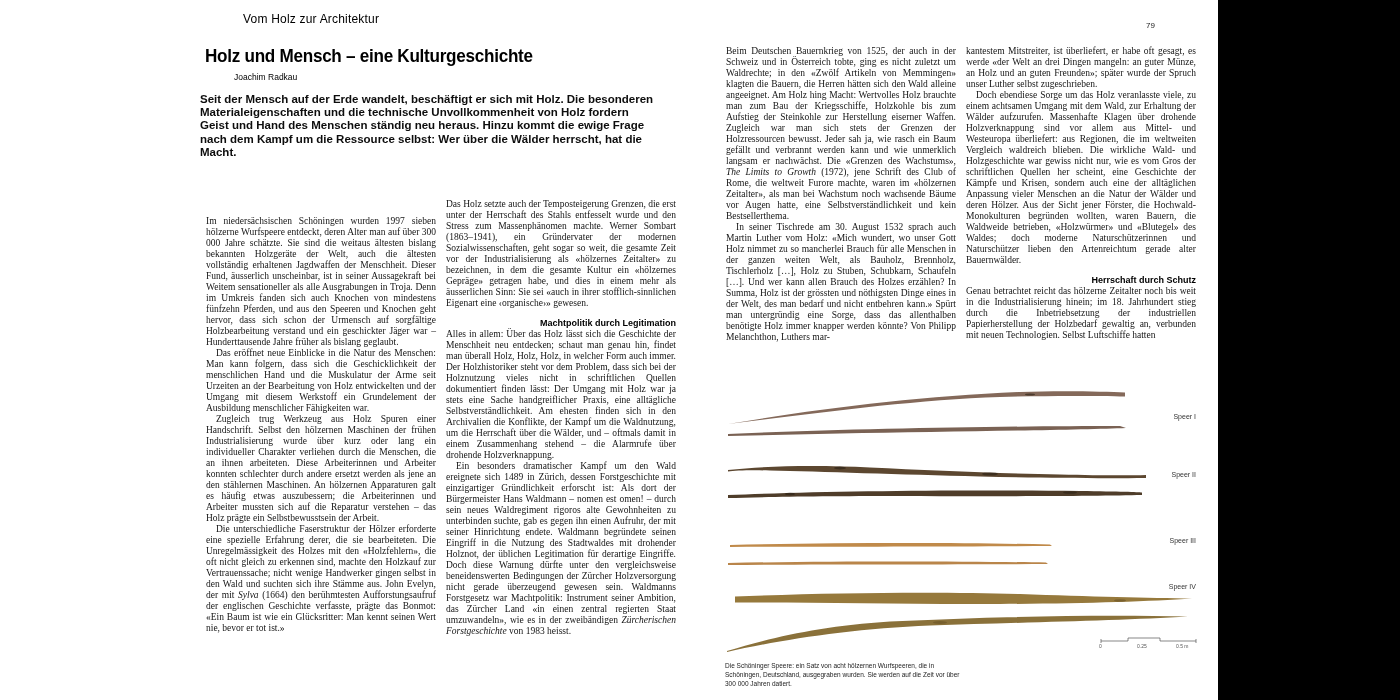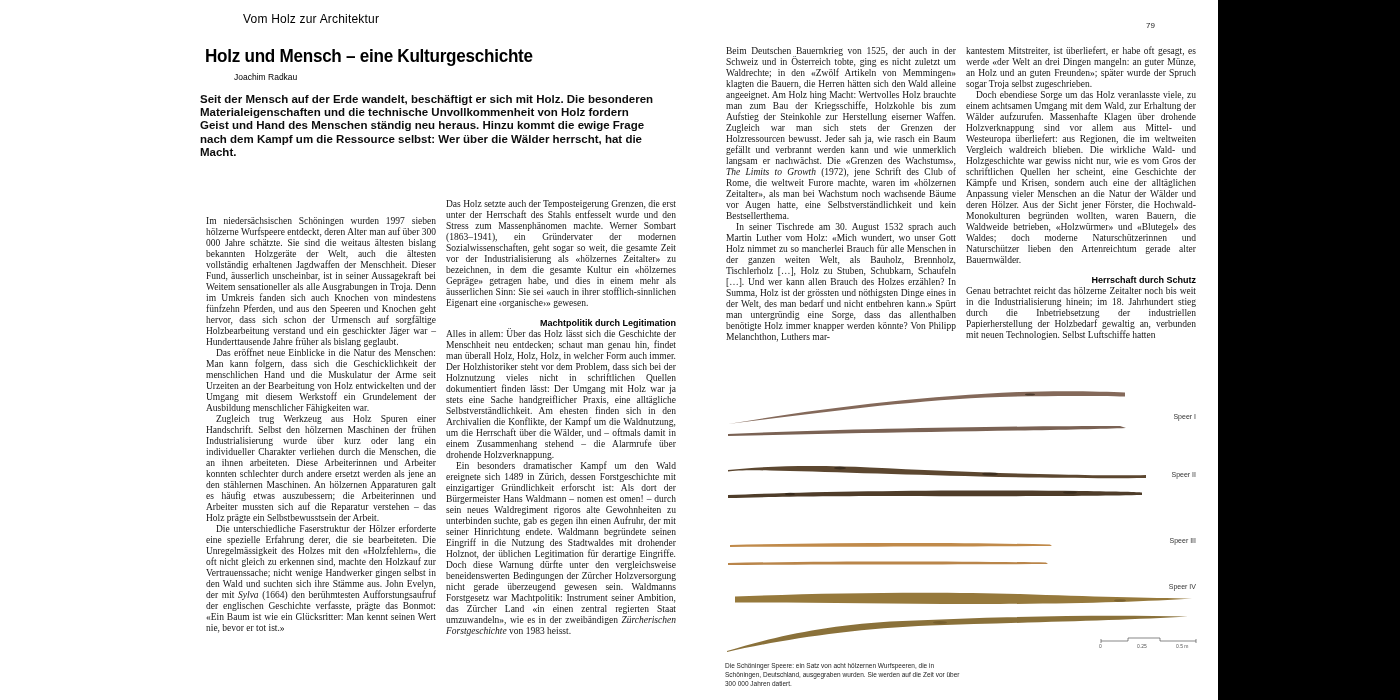--- a/index.html
+++ b/index.html
@@ -54,21 +54,21 @@
       <p class="p"><span>Das Holz setzte auch der Temposteigerung Grenzen, die erst unter der Herrschaft des Stahls entfesselt wurde und den Stress zum Massenphänomen machte. Werner Sombart (1863–1941), ein Gründervater der modernen Sozialwissenschaften, geht sogar so weit, die gesamte Zeit vor der Industrialisierung als «hölzernes Zeitalter» zu bezeichnen, in dem die gesamte Kultur ein «hölzernes Gepräge» getragen habe, und dies in einem mehr als äusserlichen Sinn: Sie sei «auch in ihrer stofflich-sinnlichen Eigenart eine ‹organische›» gewesen.</span></p>
       <p class="subhead"><span>Machtpolitik durch Legitimation</span></p>
       <p class="p"><span>Alles in allem: Über das Holz lässt sich die Geschichte der Menschheit neu entdecken; schaut man genau hin, findet man überall Holz, Holz, Holz, in welcher Form auch immer. Der Holzhistoriker steht vor dem Problem, dass sich bei der Holznutzung vieles nicht in schriftlichen Quellen dokumentiert finden lässt: Der Umgang mit Holz war ja stets eine Sache handgreiflicher Praxis, eine alltägliche Selbstverständlichkeit. Am ehesten finden sich in den Archivalien die Konflikte, der Kampf um die Waldnutzung, um die Herrschaft über die Wälder, und – oftmals damit in einem Zusammenhang stehend – die Alarmrufe über drohende Holzverknappung.</span></p>
       <p class="pi"><span>Ein besonders dramatischer Kampf um den Wald ereignete sich 1489 in Zürich, dessen Forstgeschichte mit einzigartiger Gründlichkeit erforscht ist: Als dort der Bürgermeister Hans Waldmann – nomen est omen! – durch sein neues Waldregiment rigoros alte Gewohnheiten zu unterbinden suchte, gab es gegen ihn einen Aufruhr, der mit seiner Hinrichtung endete. Waldmann begründete seinen Eingriff in die Nutzung des Stadtwaldes mit drohender Holznot, der üblichen Legitimation für derartige Eingriffe. Doch diese Warnung dürfte unter den vergleichsweise beneidenswerten Bedingungen der Zürcher Holzversorgung nicht gerade überzeugend gewesen sein. Waldmanns Forstgesetz war Machtpolitik: Instrument seiner Ambition, das Zürcher Land «in einen zentral regierten Staat umzuwandeln», wie es in der zweibändigen </span><i>Zürcherischen Forstgeschichte</i><span> von 1983 heisst.</span></p>
     </div>
   <div class="col" id="col3">
       <p class="p"><span>Beim Deutschen Bauernkrieg von 1525, der auch in der Schweiz und in Österreich tobte, ging es nicht zuletzt um Waldrechte; in den «Zwölf Artikeln von Memmingen» klagten die Bauern, die Herren hätten sich den Wald alleine angeeignet. Am Holz hing Macht: Wertvolles Holz brauchte man zum Bau der Kriegsschiffe, Holzkohle bis zum Aufstieg der Steinkohle zur Herstellung eiserner Waffen. Zugleich war man sich stets der Grenzen der Holzressourcen bewusst. Jeder sah ja, wie rasch ein Baum gefällt und verbrannt werden kann und wie unmerklich langsam er nachwächst. Die «Grenzen des Wachstums», </span><i>The Limits to Growth</i><span> (1972), jene Schrift des Club of Rome, die weltweit Furore machte, waren im «hölzernen Zeitalter», als man bei Wachstum noch wachsende Bäume vor Augen hatte, eine Selbstverständlichkeit und kein Bestsellerthema.</span></p>
       <p class="pi"><span>In seiner Tischrede am 30. August 1532 sprach auch Martin Luther vom Holz: «Mich wundert, wo unser Gott Holz nimmet zu so mancherlei Brauch für alle Menschen in der ganzen weiten Welt, als Bauholz, Brennholz, Tischlerholz […], Holz zu Stuben, Schubkarn, Schaufeln […]. Und wer kann allen Brauch des Holzes erzählen? In Summa, Holz ist der grössten und nöthigsten Dinge eines in der Welt, des man bedarf und nicht entbehren kann.» Spürt man untergründig eine Sorge, dass das allenthalben benötigte Holz immer knapper werden könnte? Von Philipp Melanchthon, Luthers mar-</span></p>
     </div>
   <div class="col" id="col4">
-      <p class="p"><span>kantestem Mitstreiter, ist überliefert, er habe oft gesagt, es werde «der Welt an drei Dingen mangeln: an guter Münze, an Holz und an guten Freunden»; später wurde der Spruch sogar Troja selbst zugeschrieben.</span></p>
+      <p class="p"><span>kantestem Mitstreiter, ist überliefert, er habe oft gesagt, es werde «der Welt an drei Dingen mangeln: an guter Münze, an Holz und an guten Freunden»; später wurde der Spruch unser Luther selbst zugeschrieben.</span></p>
       <p class="pi"><span>Doch ebendiese Sorge um das Holz veranlasste viele, zu einem achtsamen Umgang mit dem Wald, zur Erhaltung der Wälder aufzurufen. Massenhafte Klagen über drohende Holzverknappung sind vor allem aus Mittel- und Westeuropa überliefert: aus Regionen, die im weltweiten Vergleich waldreich blieben. Die wirkliche Wald- und Holzgeschichte war gewiss nicht nur, wie es vom Gros der schriftlichen Quellen her scheint, eine Geschichte der Kämpfe und Krisen, sondern auch eine der alltäglichen Anpassung vieler Menschen an die Natur der Wälder und deren Hölzer. Aus der Sicht jener Förster, die Hochwald-Monokulturen begründen wollten, waren Bauern, die Waldweide betrieben, «Holzwürmer» und «Blutegel» des Waldes; doch moderne Naturschützerinnen und Naturschützer lieben den Artenreichtum gerade alter Bauernwälder.</span></p>
       <p class="subhead"><span>Herrschaft durch Schutz</span></p>
       <p class="p"><span>Genau betrachtet reicht das hölzerne Zeitalter noch bis weit in die Industrialisierung hinein; im 18. Jahrhundert stieg durch die Inbetriebsetzung der industriellen Papierherstellung der Holzbedarf gewaltig an, verbunden mit neuen Technologien. Selbst Luftschiffe hatten</span></p>
     </div>
 
   <svg class="figure-svg" viewBox="0 0 518 300">
     <path d="M28,54 C110,40 220,26 320,22 C360,20.5 405,21.5 425,22.5 L425,26.5 C400,26 350,25.5 300,27 C210,30 110,44 28,54 Z" fill="#84695a"></path>
     <path d="M28,64 C140,59 300,56 420,56 L426,58 C380,60 250,61.5 140,63.5 L28,66 Z" fill="#7a6254"></path>
     <path d="M28,100 C70,95.5 120,95 170,97.5 C230,100.5 300,103.5 360,104.5 C400,105.5 430,105.5 446,105 L446,108 C400,108.5 340,108 280,106.5 C200,104.5 120,101.5 70,100.5 C50,100 35,100.5 28,101.5 Z" fill="#5c4730"></path>
     <path d="M28,125 C120,121 260,119.5 380,121 C420,121.5 438,122 442,122.5 L442,125 C400,126 300,126.5 200,126 C120,126 60,127 28,128 Z" fill="#4f3d2a"></path>

